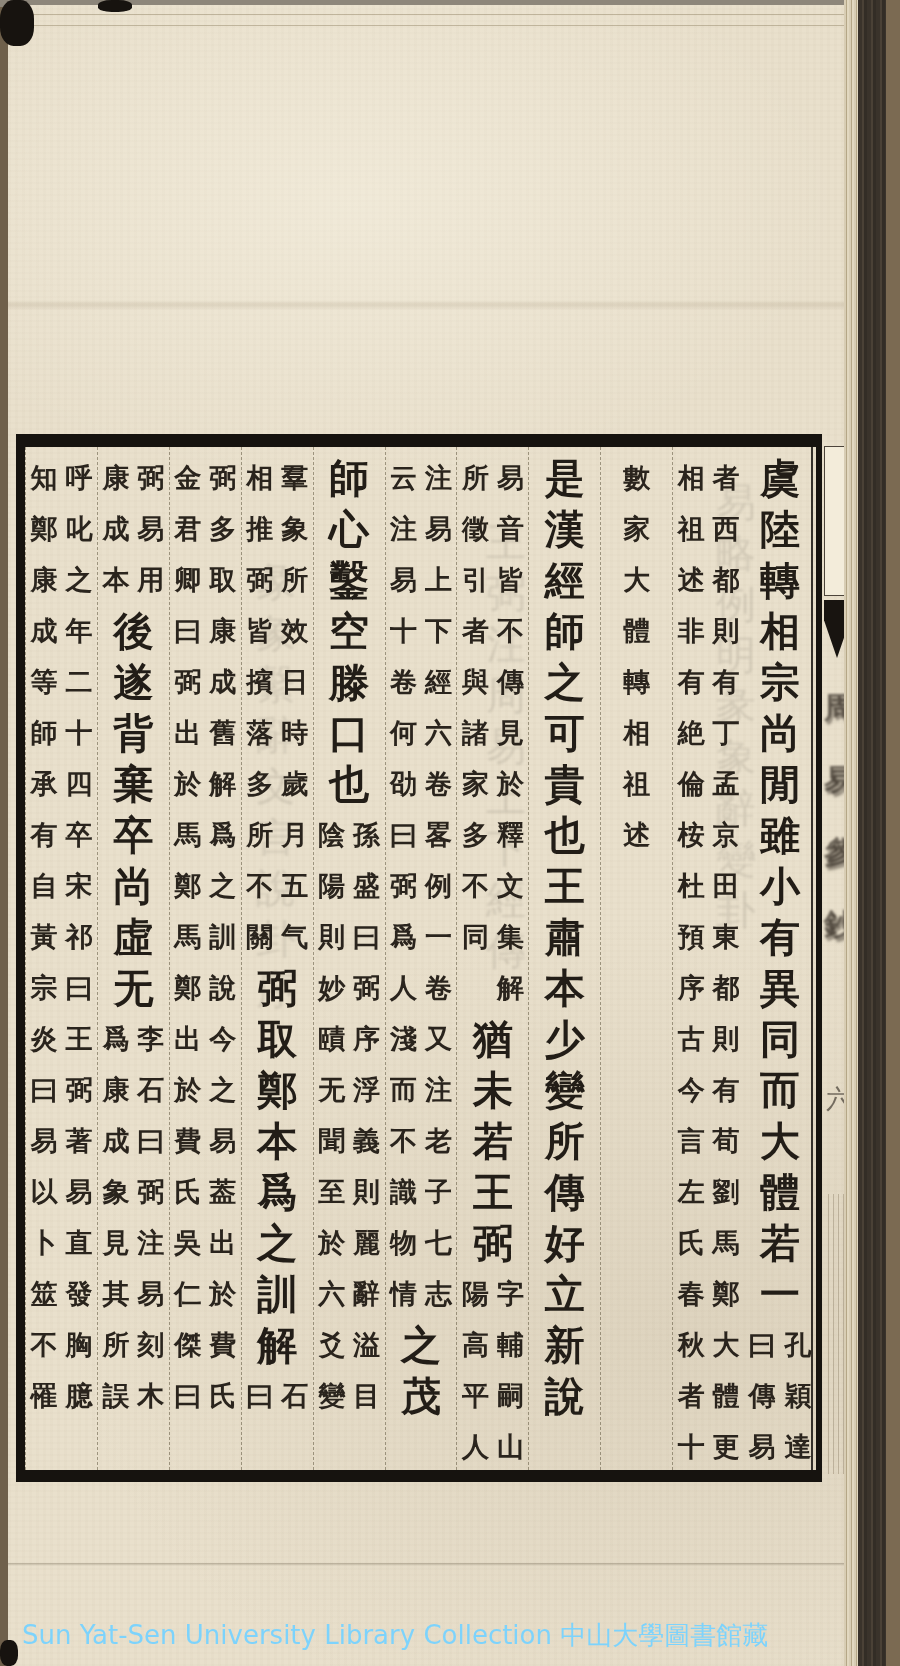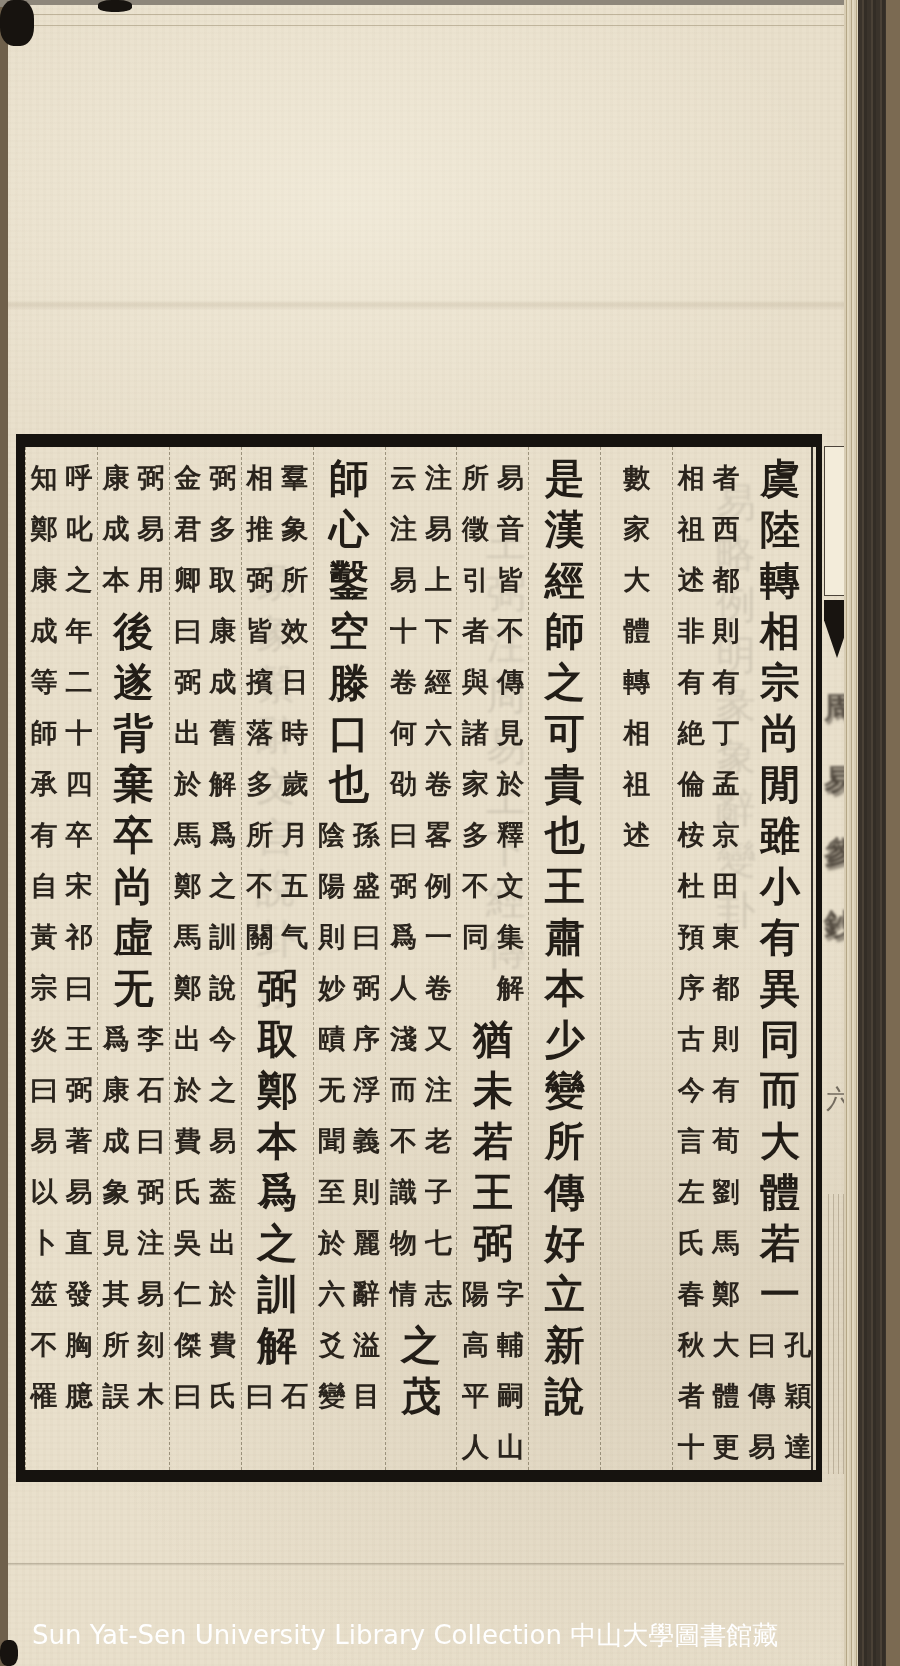--- a/index.html
+++ b/index.html
@@ -52,23 +52,23 @@
         clip-path:polygon(0 0,100% 0,100% 35%,50% 100%,0 35%);}
   .ghost-title{position:absolute;left:2px;top:238px;width:28px;
         font-size:30px;font-weight:700;color:rgba(45,38,30,.66);filter:blur(1.2px);
         text-shadow:2px 3px 2px rgba(45,38,30,.5);}
   .ghost-title span{display:block;height:72px;line-height:72px;text-align:center;}
   .pagenum{position:absolute;left:4px;top:648px;width:26px;font-size:26px;color:rgba(40,34,27,.6);
         filter:blur(.6px);text-align:center;}
   .edgelines{position:absolute;left:6px;top:760px;width:20px;height:280px;
         background:repeating-linear-gradient(90deg,rgba(120,105,80,.35) 0 1px,rgba(0,0,0,0) 1px 5px);}
   
-  .caption{position:absolute;left:32px;top:1618px;width:860px;
+  .caption{position:absolute;left:22px;top:1618px;width:860px;
            font-family:"DejaVu Sans","Liberation Sans",sans-serif;
-           font-size:26px;color:#ffffff;}
+           font-size:26px;color:#7dd3fc;}
 </style>
 </head>
 <body>
 
 <div class="stage">
 
   <div class="top-band"></div>
 
   <div class="paper">
     <div class="hairline" style="top:9px"></div>

